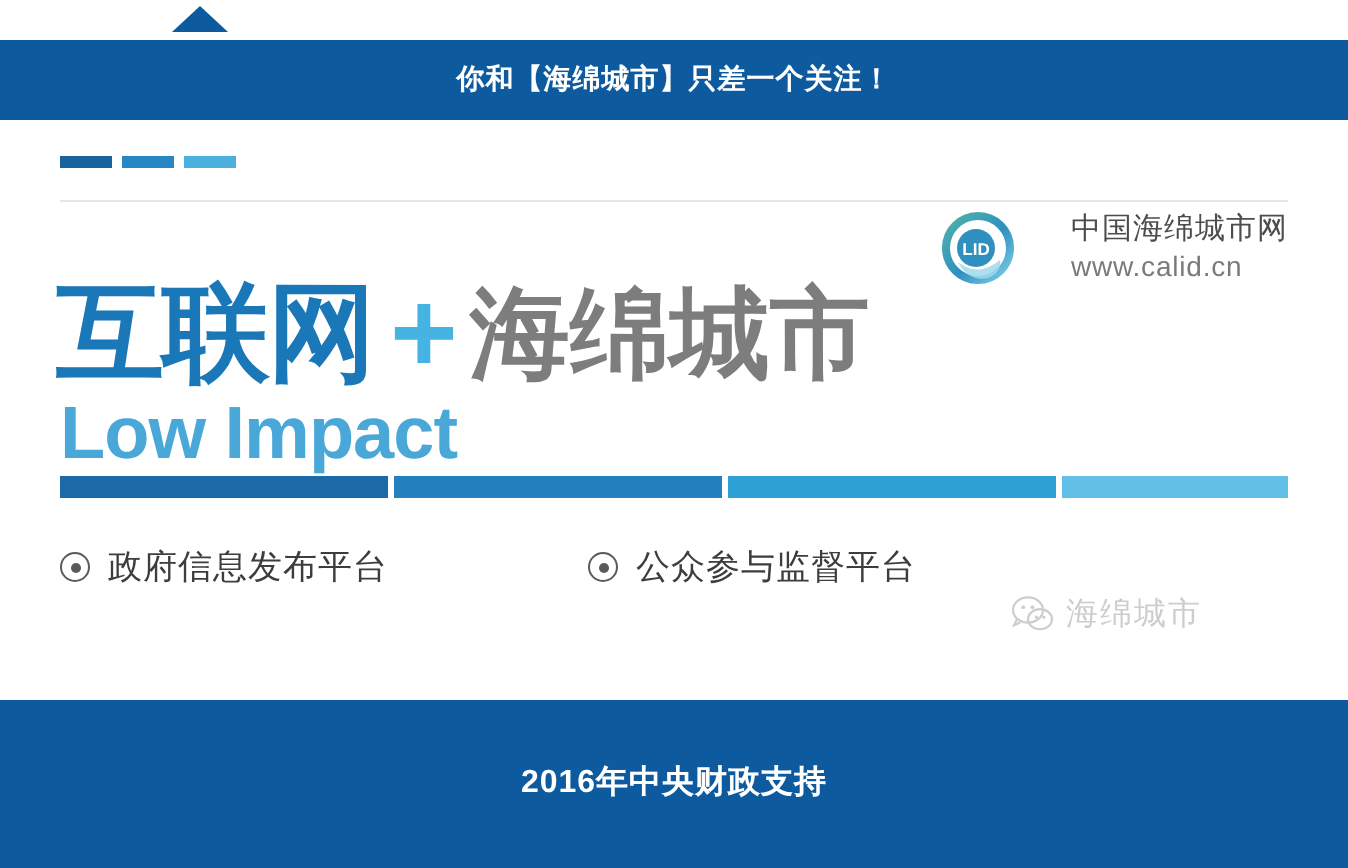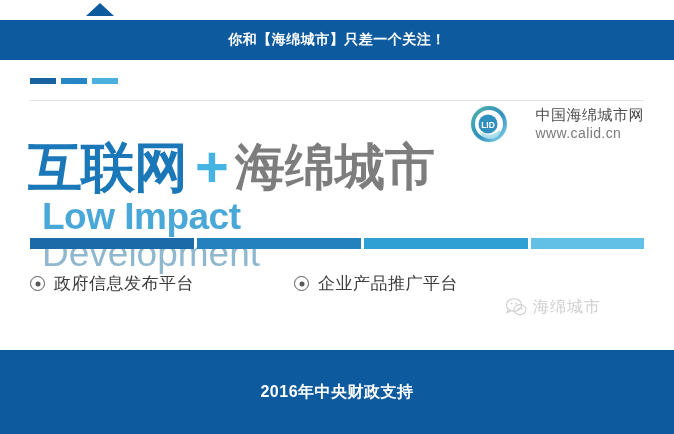--- a/index.html
+++ b/index.html
@@ -329,38 +329,37 @@
     </div>
 
     <div class="headline">
       <span class="headline-cn-main">互联网</span>
       <span class="headline-plus">+</span>
       <span class="headline-cn-sub">海绵城市</span>
     </div>
 
     <div class="subline">
       <span class="subline-bold">Low Impact</span>
-      <span class="subline-light">Development</span>
     </div>
 
     <div class="bar-strip">
       <span class="bar-seg bar-seg-1"></span>
       <span class="bar-seg bar-seg-2"></span>
       <span class="bar-seg bar-seg-3"></span>
       <span class="bar-seg bar-seg-4"></span>
     </div>
 
     <div class="features">
       <span class="feature feature-1">
         <span class="feature-bullet"></span>
         <span class="feature-label">政府信息发布平台</span>
       </span>
       <span class="feature feature-3">
         <span class="feature-bullet"></span>
-        <span class="feature-label">企业产品推广平台</span>
+        <span class="feature-label">公众参与监督平台</span>
       </span>
     </div>
 
     <div class="watermark">
       <span class="watermark-icon">
         <svg viewBox="0 0 22 22" width="22" height="22" aria-hidden="true">
           <ellipse cx="9" cy="9" rx="7.5" ry="6.3" fill="none" stroke="#8a8a8a" stroke-width="1.1"></ellipse>
           <path d="M3.5 13.6 L2 16.6 L5.2 15.2" fill="none" stroke="#8a8a8a" stroke-width="1.1"></path>
           <circle cx="6.6" cy="7.6" r="0.95" fill="#8a8a8a"></circle>
           <circle cx="11.2" cy="7.6" r="0.95" fill="#8a8a8a"></circle>

